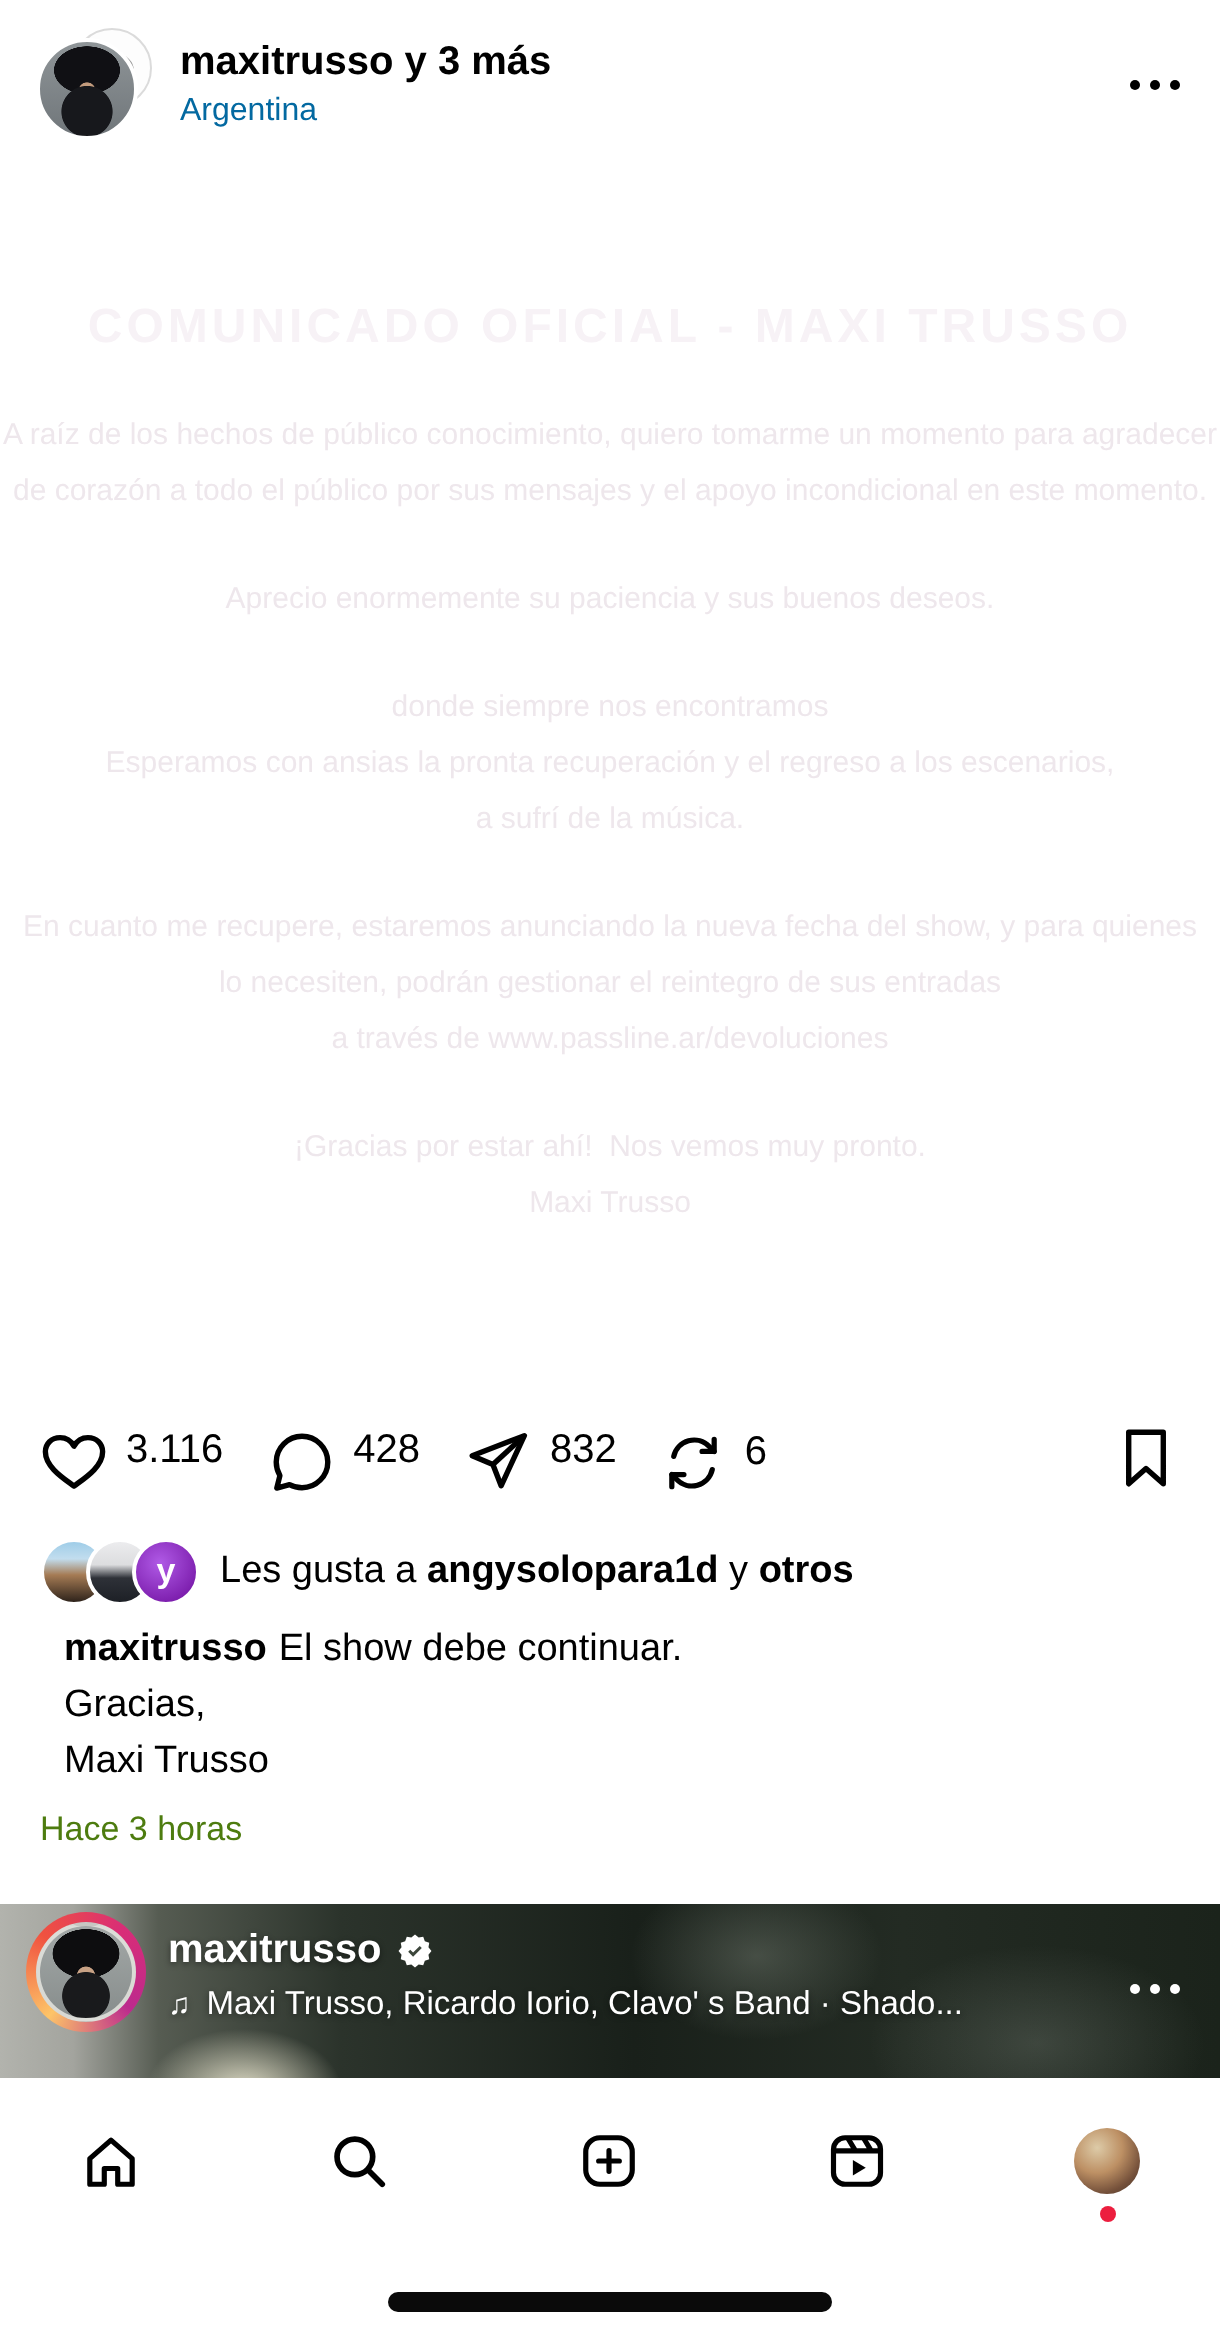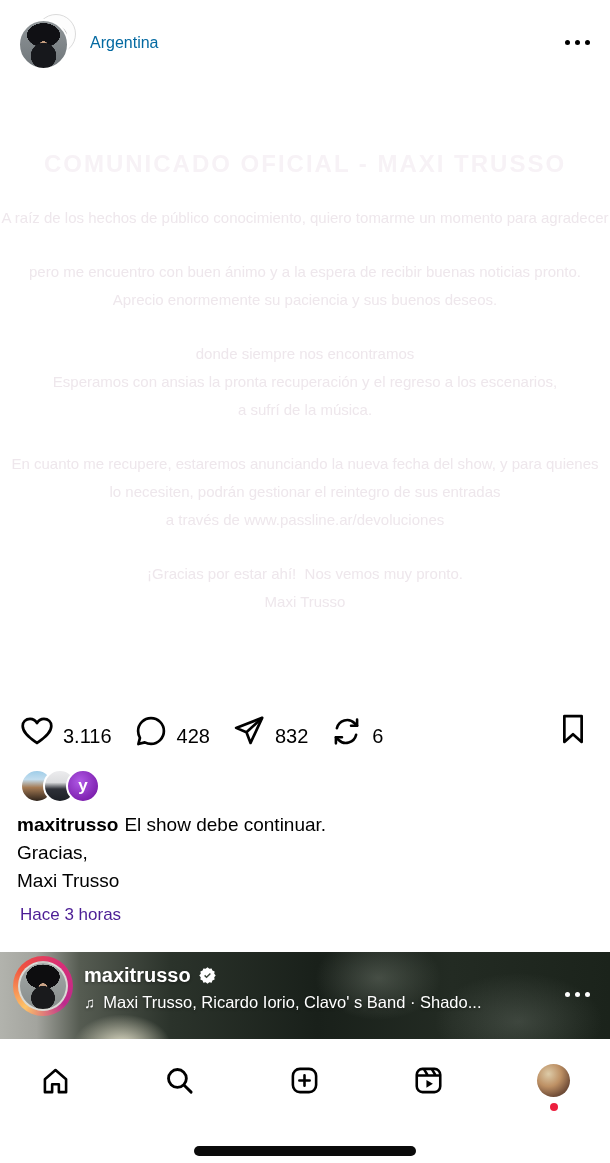--- a/index.html
+++ b/index.html
@@ -36,41 +36,41 @@
       linear-gradient(155deg,#4a2640 0%,#40203 45%,#3f2036 45%,#331a2c 100%);}
   .st-title{margin-top:66px;font-size:24px;font-weight:700;letter-spacing:2px;color:#f7f2f6;white-space:pre;}
   .st-p{margin-top:26px;}
   .st-line{font-size:15px;line-height:28px;color:#eee7ec;white-space:pre;}
   .st-closing{}
   .tag-badge{position:absolute;left:22px;bottom:22px;width:40px;height:40px;border-radius:50%;
              background:rgba(255,255,255,.14);display:flex;align-items:center;justify-content:center;cursor:pointer;}
 
   
   .action-bar{display:flex;align-items:center;height:72px;padding:0 20px;box-sizing:border-box;}
-  .action-group{display:flex;align-items:flex-end;margin-right:22px;}
+  .action-group{display:flex;align-items:flex-start;margin-right:22px;}
   .action-group svg{display:block;}
   .action-count{font-size:20px;margin-left:9px;color:#000;}
   .bookmark{margin-left:auto;}
 
   
   .likes-row{display:flex;align-items:center;padding:2px 20px 0;}
   .liker-avatars{display:flex;margin-right:10px;}
   .liker-avatars .la{width:30px;height:30px;border-radius:50%;border:2px solid #fff;box-sizing:content-box;}
   .la+.la{margin-left:-11px;}
   .la1{background:linear-gradient(180deg,#9fcde8 0%,#c2ddee 28%,#a57b54 55%,#2e231b 100%);}
   .la2{background:linear-gradient(180deg,#ececee 0%,#dcdddf 38%,#2e3138 60%,#1d2026 100%);}
   .la3{background:radial-gradient(circle at 40% 35%,#b05ae6,#7d1fae 75%);display:flex;align-items:center;
        justify-content:center;color:#fff;font-weight:700;font-size:17px;}
   .likes-text{font-size:19px;color:#000;}
   .likes-text b{font-weight:700;}
 
   
-  .caption{padding:8px 17px 0;font-size:19px;line-height:28px;color:#000;}
+  .caption{padding:8px 32px 0;font-size:19px;line-height:28px;color:#000;}
   .caption .uname{font-weight:700;margin-right:6px;}
-  .timestamp{padding:10px 20px 0;font-size:17px;color:#4c1d95;}
+  .timestamp{padding:10px 20px 0;font-size:17px;color:#4d7c0f;}
 
   
   .reel{position:relative;margin-top:27px;width:610px;height:87px;overflow:hidden;
     background:
       radial-gradient(70px 45px at 20% 108%, rgba(255,250,225,.85), transparent 70%),
       radial-gradient(90px 60px at 62% 30%, rgba(190,200,185,.25), transparent 70%),
       radial-gradient(120px 70px at 85% 80%, rgba(200,210,200,.18), transparent 70%),
       linear-gradient(90deg,#b2b3ad 0%,#a3a49e 6%,#565c52 13%,#2b332b 28%,#19201a 52%,#232b23 74%,#1b231b 100%);}
   .reel-avatar-ring{position:absolute;left:13px;top:4px;width:60px;height:60px;border-radius:50%;
     background:conic-gradient(from 220deg,#fdc468,#f0523f,#d92d77,#bc2a8d,#fdc468);
@@ -107,38 +107,39 @@
 <div class="screen">
 
   <div class="post-header">
     <div class="avatar-stack">
       <div class="collab-avatar">
         <span class="collab-logo"></span>
       </div>
       <div class="main-avatar"></div>
     </div>
     <div class="header-text">
+      <div class="header-username">maxitrusso y 3 más</div>
       <div class="header-location">Argentina</div>
     </div>
     <div class="dots">
         <i></i>
         <i></i>
         <i></i>
       </div>
   </div>
 
   <div class="statement">
     <div class="st-title">COMUNICADO OFICIAL - MAXI TRUSSO</div>
 
     <div class="st-p">
       <div class="st-line">A raíz de los hechos de público conocimiento, quiero tomarme un momento para agradecer</div>
-    </div>
-
-    <div class="st-p">
-      <div class="st-line">pero me encuentro con buen ánimo y a la espera de recibir buenas noticias pronto.</div>
+      <div class="st-line">de corazón a todo el público por sus mensajes y el apoyo incondicional en este momento.</div>
+    </div>
+
+    <div class="st-p">
       <div class="st-line">Aprecio enormemente su paciencia y sus buenos deseos.</div>
     </div>
 
     <div class="st-p">
       <div class="st-line">donde siempre nos encontramos</div>
       <div class="st-line">Esperamos con ansias la pronta recuperación y el regreso a los escenarios,</div>
       <div class="st-line">a sufrí de la música.</div>
     </div>
 
     <div class="st-p">
@@ -197,20 +198,26 @@
   </div>
 
   <div class="likes-row">
     <div class="liker-avatars">
       <span class="la la1"></span>
       <span class="la la2"></span>
       <span class="la la3">
           <span>y</span>
         </span>
     </div>
+    <div class="likes-text">
+      <span>Les gusta a</span>
+      <b>angysolopara1d</b>
+      <span>y</span>
+      <b>otros</b>
+    </div>
   </div>
 
   <div class="caption">
     <div>
       <span class="uname">maxitrusso</span><span>El show debe continuar.</span>
     </div>
     <div>Gracias,</div>
     <div>Maxi Trusso</div>
   </div>
 

